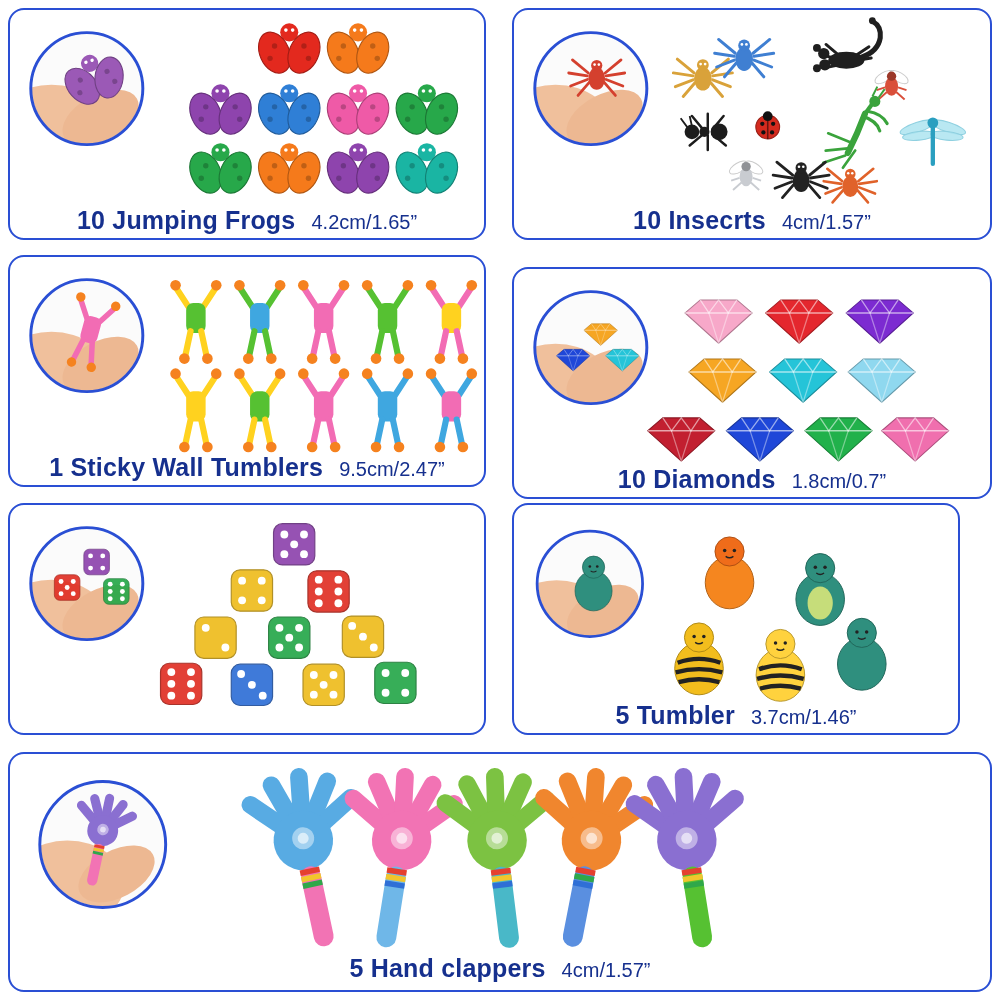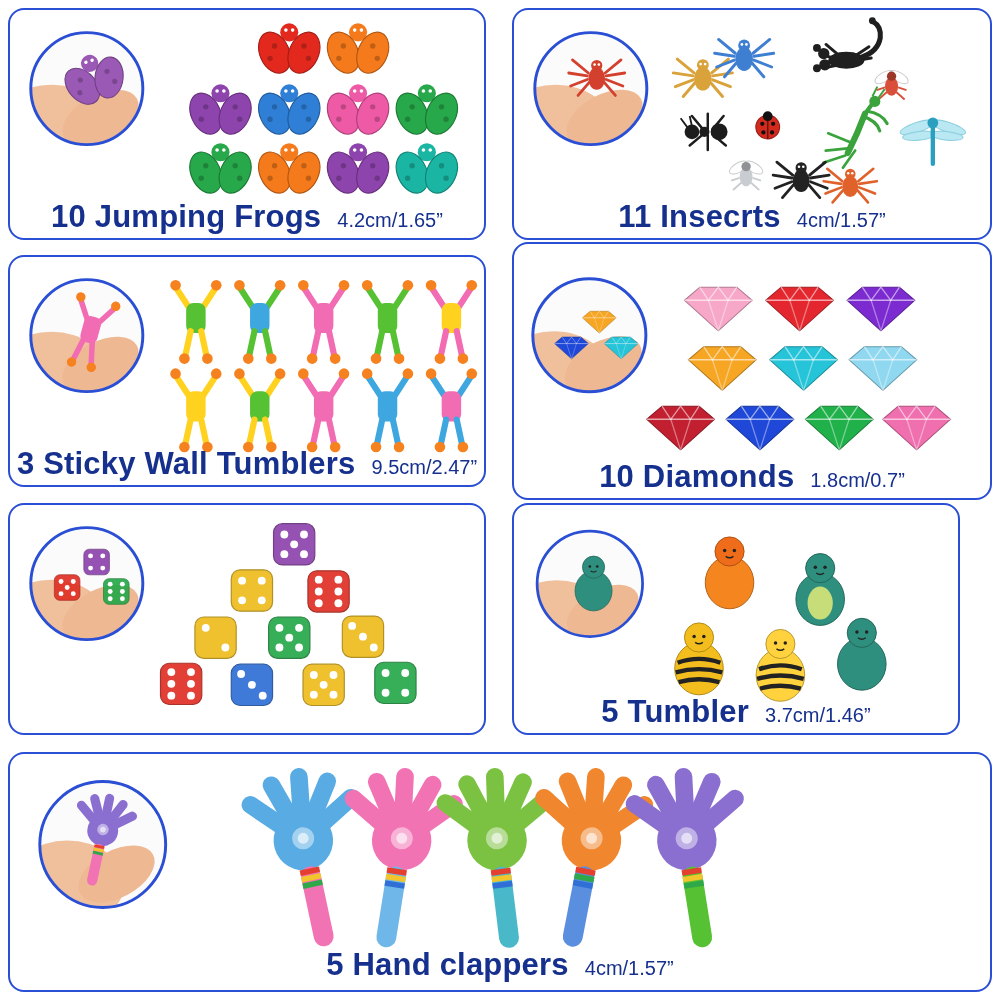--- a/index.html
+++ b/index.html
@@ -10,21 +10,21 @@
   }
   .panel{
     position:absolute;border:2px solid var(--bd);border-radius:16px;
     background:#fff;box-sizing:border-box;overflow:hidden;
   }
   .art{position:absolute;left:0;top:0;width:100%;height:100%;display:block}
   .caption{
     position:absolute;left:0;right:0;bottom:4px;text-align:center;
     color:var(--tx);white-space:nowrap;line-height:1.1;
   }
-  .caption .t{font-size:31px;font-weight:700;letter-spacing:.2px}
+  .caption .t{font-size:25px;font-weight:700;letter-spacing:.2px}
   .caption .d{font-size:20px;font-weight:400;margin-left:16px}
 </style>
 </head>
 <body style="background: rgb(255, 255, 255);">
 
 <section class="panel" style="left:8px;top:8px;width:478px;height:232px">
   <svg class="art" viewBox="0 0 478 232">
       <defs>
         <clipPath id="clip0">
           <circle cx="76" cy="80" r="56"></circle>
@@ -301,21 +301,21 @@
         <path d="M10 1 L30 -2" stroke="#e0622a" stroke-width="3" stroke-linecap="round" fill="none"></path>
         <path d="M10 5 L28 12" stroke="#e0622a" stroke-width="3" stroke-linecap="round" fill="none"></path>
         <path d="M8 8 L20 22" stroke="#e0622a" stroke-width="3" stroke-linecap="round" fill="none"></path>
         <ellipse cx="0" cy="4" rx="9" ry="12" fill="#e0622a"></ellipse>
         <circle cx="0" cy="-10" r="6" fill="#e0622a"></circle>
    <circle cx="-2.3" cy="-11" r="1.4" fill="#fff"></circle>
         <circle cx="2.3" cy="-11" r="1.4" fill="#fff"></circle>
       </g>
     </svg>
   <div class="caption">
-    <span class="t">11 Insecrts</span><span class="d">4cm/1.57”</span>
+    <span class="t">10 Insecrts</span><span class="d">4cm/1.57”</span>
   </div>
 </section>
 
 <section class="panel" style="left:8px;top:255px;width:478px;height:232px">
   <svg class="art" viewBox="0 0 478 232">
       <defs>
         <clipPath id="clip2">
           <circle cx="76" cy="80" r="56"></circle>
         </clipPath>
       </defs>
@@ -419,25 +419,25 @@
         <path d="M-8 -12 L-23 -35 M8 -12 L23 -35" stroke="#3fa7e0" stroke-width="7" stroke-linecap="round" fill="none"></path>
    <circle cx="-23" cy="-37" r="6" fill="#f5821f"></circle>
         <circle cx="23" cy="-37" r="6" fill="#f5821f"></circle>
    <rect x="-11" y="-17" width="22" height="34" rx="8" fill="#f26cb4"></rect>
    <path d="M-6 15 L-12 43 M6 15 L12 43" stroke="#3fa7e0" stroke-width="7" stroke-linecap="round"></path>
    <circle cx="-13" cy="46" r="6" fill="#f5821f"></circle>
         <circle cx="13" cy="46" r="6" fill="#f5821f"></circle>
       </g>
     </svg>
   <div class="caption">
-    <span class="t">3 Sticky Wall Tumblers</span><span class="d">9.5cm/2.47”</span>
+    <span class="t">1 Sticky Wall Tumblers</span><span class="d">9.5cm/2.47”</span>
   </div>
 </section>
 
-<section class="panel" style="left:512px;top:242px;width:480px;height:258px">
+<section class="panel" style="left:512px;top:267px;width:480px;height:232px">
   <svg class="art" viewBox="0 0 480 232">
       <defs>
         <clipPath id="clip3">
           <circle cx="76" cy="80" r="56"></circle>
         </clipPath>
       </defs>
       <circle cx="76" cy="80" r="57" fill="#fbfbfb"></circle>
       <g clip-path="url(#clip3)">
         <ellipse cx="40" cy="120" rx="58" ry="44" fill="#f0c09c"></ellipse>
         <ellipse cx="90" cy="110" rx="42" ry="24" fill="#edb892" transform="rotate(-28 90 110)"></ellipse>

